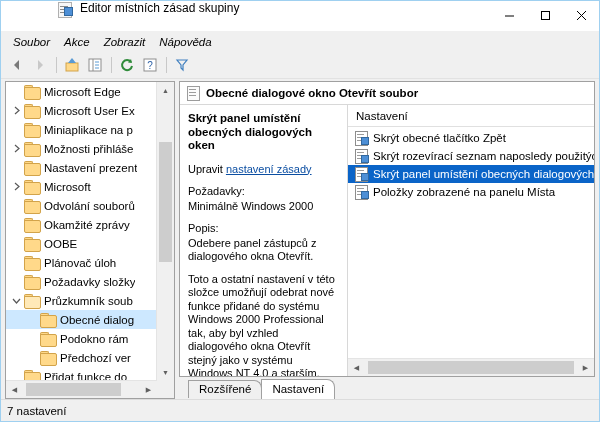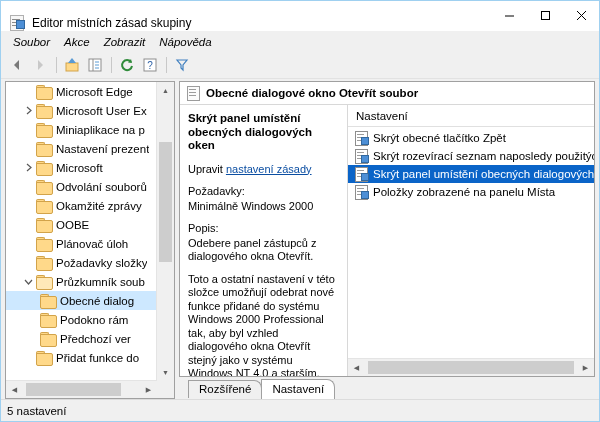--- a/index.html
+++ b/index.html
@@ -22,23 +22,24 @@
     background: #f0f0f0;
     display: flex;
     flex-direction: column;
     position: relative;
   }
   
   .titlebar {
     height: 29px;
     background: #ffffff;
     display: flex;
-    align-items: flex-end;
+    align-items: flex-start;
     flex: 0 0 auto;
     border-bottom: 1px solid #ffffff;
+    padding-left: 48px;
   }
   .title-icon {
     width: 16px;
     height: 16px;
     margin-left: 8px;
     margin-right: 7px;
     position: relative;
     flex: 0 0 auto;
   }
   .title-icon .sheet {
@@ -149,21 +150,21 @@
   }
   .tree-inner {
     position: absolute;
     left: 0; top: 0; right: 17px; bottom: 17px;
     overflow: hidden;
   }
   .tree-row {
     height: 19px;
     display: flex;
     align-items: center;
-    padding-left: 30px;
+    padding-left: 18px;
     white-space: nowrap;
     font-size: 11.5px;
     color: #000000;
     box-sizing: border-box;
   }
   .tree-row.indent2 { padding-left: 34px; }
   .tree-row.sel {
     background: #cde8ff;
   }
   .twisty {
@@ -535,20 +536,32 @@
             </span>
           <span class="tree-label">Microsoft User Ex</span>
         </div>
         <div class="tree-row indent1">
           <span class="twisty empty"></span>
           <span class="folder">
               <span class="ftab"></span>
               <span class="fbody"></span>
             </span>
           <span class="tree-label">Miniaplikace na p</span>
+        </div>
+        <div class="tree-row indent1">
+          <span class="twisty">
+            <svg width="9" height="9" viewBox="0 0 9 9">
+                <path d="M3 1 L7 4.5 L3 8" fill="none" stroke="#595959" stroke-width="1.2"></path>
+              </svg>
+          </span>
+          <span class="folder">
+              <span class="ftab"></span>
+              <span class="fbody"></span>
+            </span>
+          <span class="tree-label">Možnosti přihláše</span>
         </div>
         <div class="tree-row indent1">
           <span class="twisty empty"></span>
           <span class="folder">
               <span class="ftab"></span>
               <span class="fbody"></span>
             </span>
           <span class="tree-label">Nastavení prezent</span>
         </div>
         <div class="tree-row indent1">
@@ -745,16 +758,16 @@
       </div>
 
       <div class="tabs">
         <div class="tab">Rozšířené</div>
         <div class="tab active">Nastavení</div>
       </div>
     </div>
   </div>
 
   <div class="statusbar">
-    <span>5 nastavení</span>
+    <span>7 nastavení</span>
   </div>
 
 </div>
 
 </body></html>

